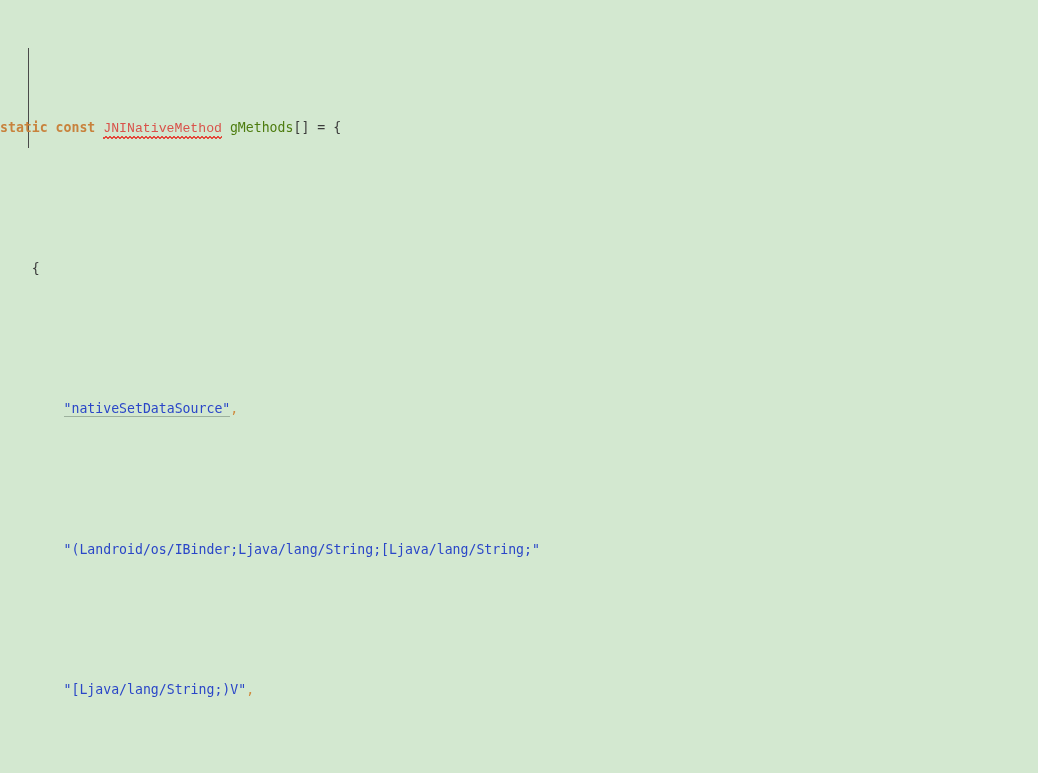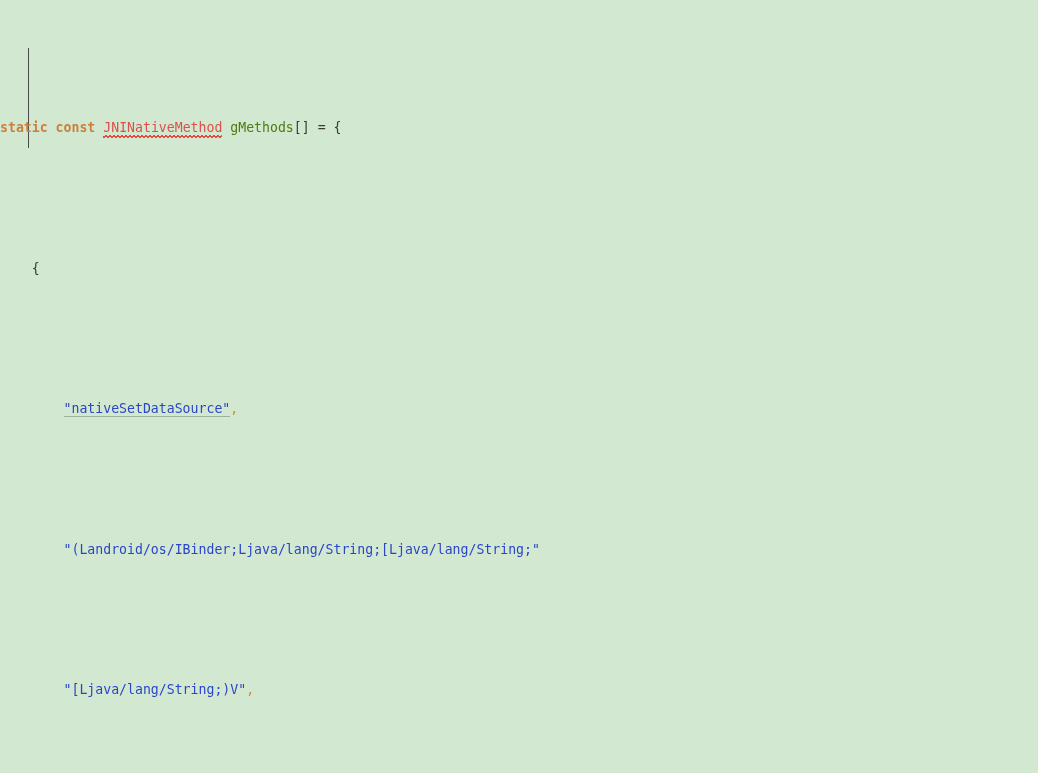--- a/index.html
+++ b/index.html
@@ -46,20 +46,21 @@
   .typ  { color: #d9524a; }            
   .str  { color: #2a46c8; }            
   .id   { color: #4d7c0f; }            
   .pun  { color: #3b3b3b; }            
   .com  { color: #d08a3e; }            
 
   
   .squiggle {
     position: relative;
     text-decoration: none;
+    font-family: Liberation Mono, monospace;
   }
   .squiggle::after {
     content: "";
     position: absolute;
     left: 0;
     right: 0;
     bottom: -3px;
     height: 3px;
     background-image:
       radial-gradient(circle at 1px 2.4px, #e24b3e 1.1px, rgba(0,0,0,0) 1.3px),

